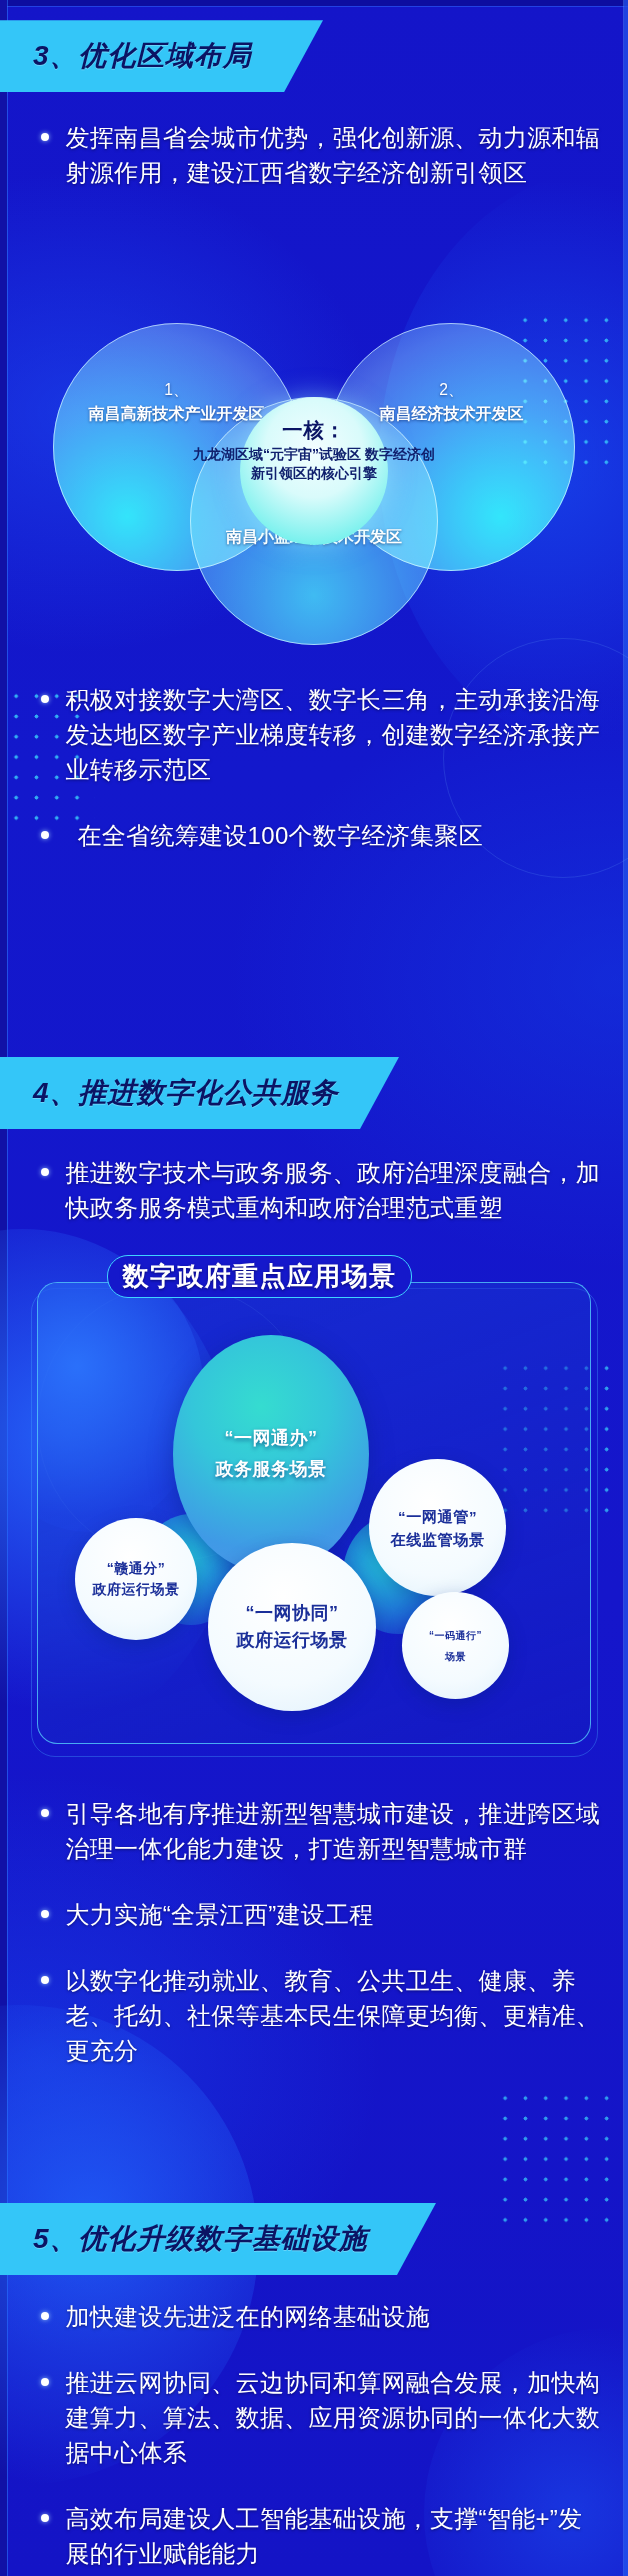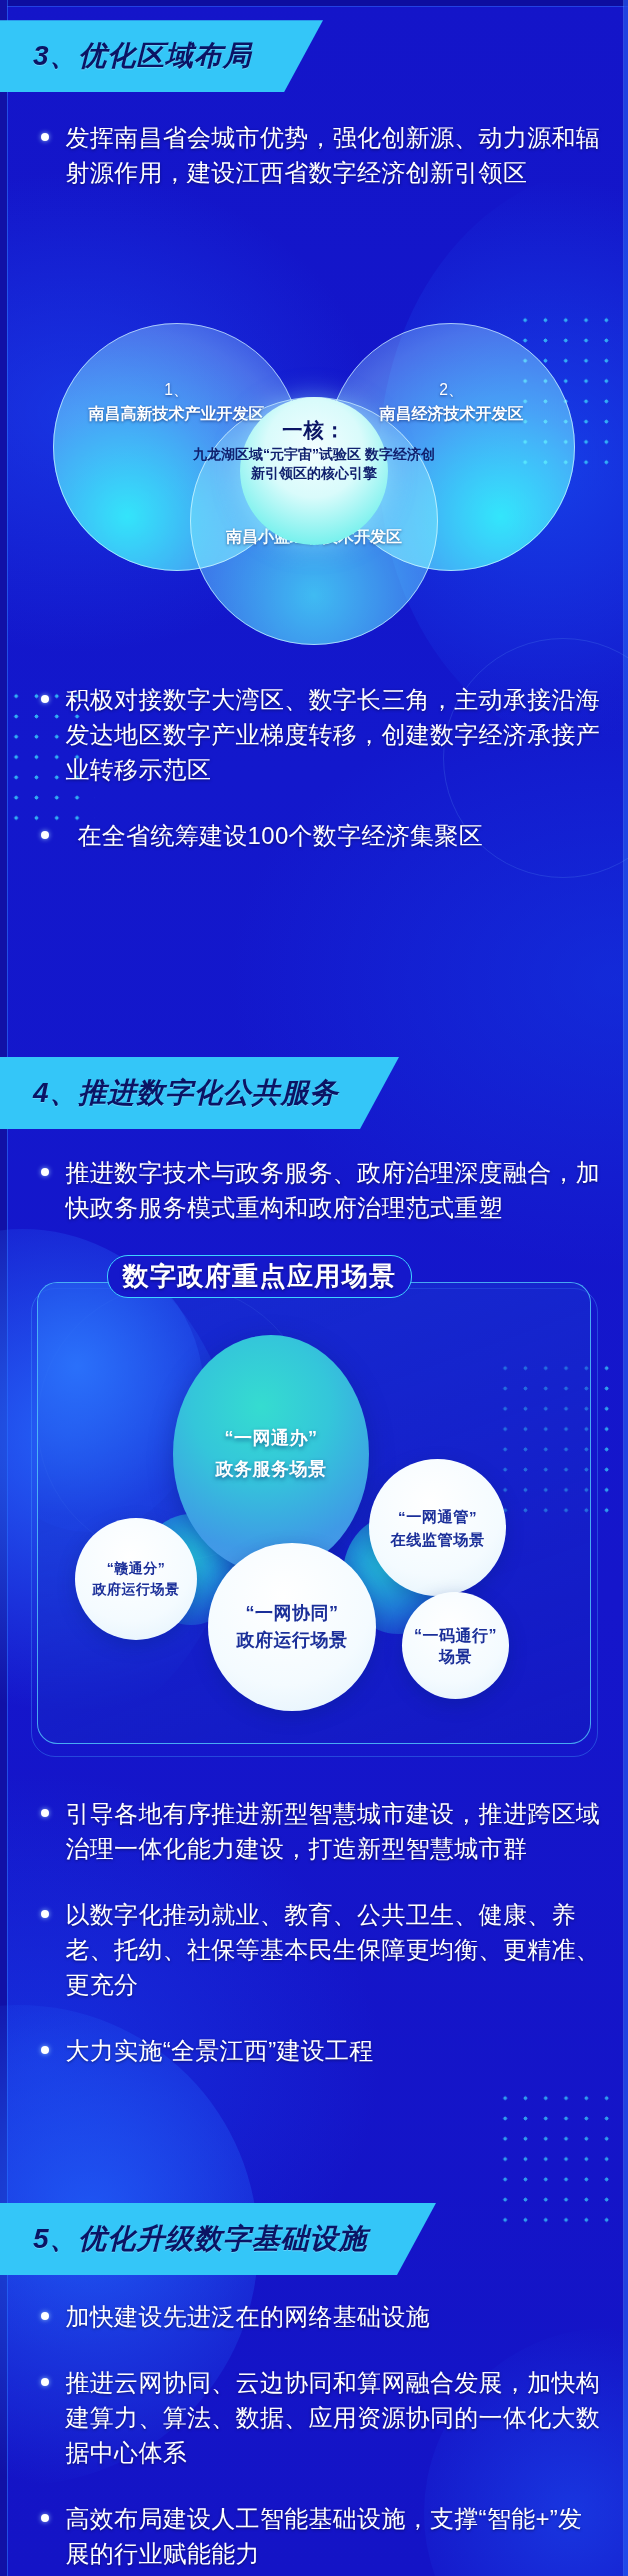--- a/index.html
+++ b/index.html
@@ -174,21 +174,21 @@
     box-shadow:0 5.5px 18.5px rgba(0,30,120,.30);
   }
   .bub-white .lab { color:#1b2f99; }
   .bub-mid  { left:170px; top:260px; width:168px; height:168px; }
   .bub-mid .lab { font-size:18px; line-height:27px; }
   .bub-tr   { left:331px; top:176px; width:137px; height:137px; }
   .bub-tr .lab { font-size:15.2px; line-height:23px; }
   .bub-l    { left:37px;  top:235px; width:122px; height:122px; }
   .bub-l .lab { font-size:14px; line-height:21px; }
   .bub-br   { left:364px; top:309px; width:107px; height:107px; }
-  .bub-br .lab { font-size:16px; line-height:21px; }
+  .bub-br .lab { font-size:10px; line-height:21px; }
 </style>
 </head>
 <body>
 
 <div id="page">
 
   <div class="edge-top"></div>
   <div class="edge-top2"></div>
   <div class="edge-left"></div>
   <div class="edge-left2"></div>
@@ -322,25 +322,25 @@
     <span>数字政府重点应用场景</span>
   </div>
 
   <div class="bullets" style="top:1796px;">
     <div class="bullet">
       <span class="dot"></span>
       <span class="txt">引导各地有序推进新型智慧城市建设，推进跨区域治理一体化能力建设，打造新型智慧城市群</span>
     </div>
     <div class="bullet" style="margin-top:31px;">
       <span class="dot"></span>
+      <span class="txt">大力实施“全景江西”建设工程</span>
+    </div>
+    <div class="bullet" style="margin-top:31px;">
+      <span class="dot"></span>
       <span class="txt">以数字化推动就业、教育、公共卫生、健康、养老、托幼、社保等基本民生保障更均衡、更精准、更充分</span>
-    </div>
-    <div class="bullet" style="margin-top:31px;">
-      <span class="dot"></span>
-      <span class="txt">大力实施“全景江西”建设工程</span>
     </div>
   </div>
 
   <div class="banner-wrap" style="top:2203px; width:436px;">
     <div class="banner">
       <div class="banner-text">5、优化升级数字基础设施</div>
     </div>
   </div>
 
   <div class="bullets" style="top:2299px;">

